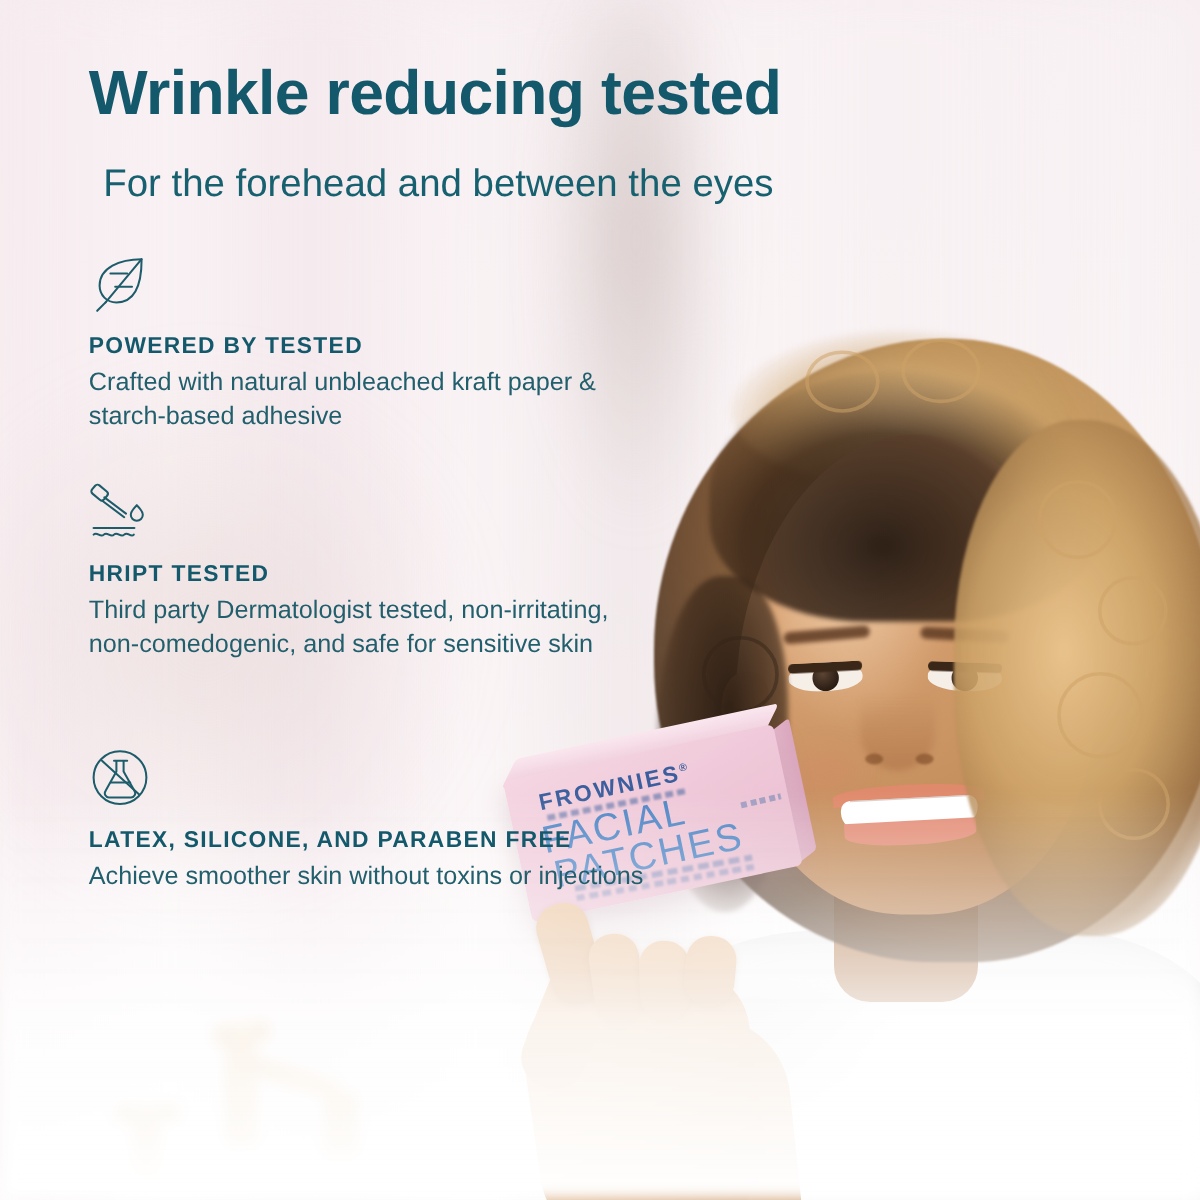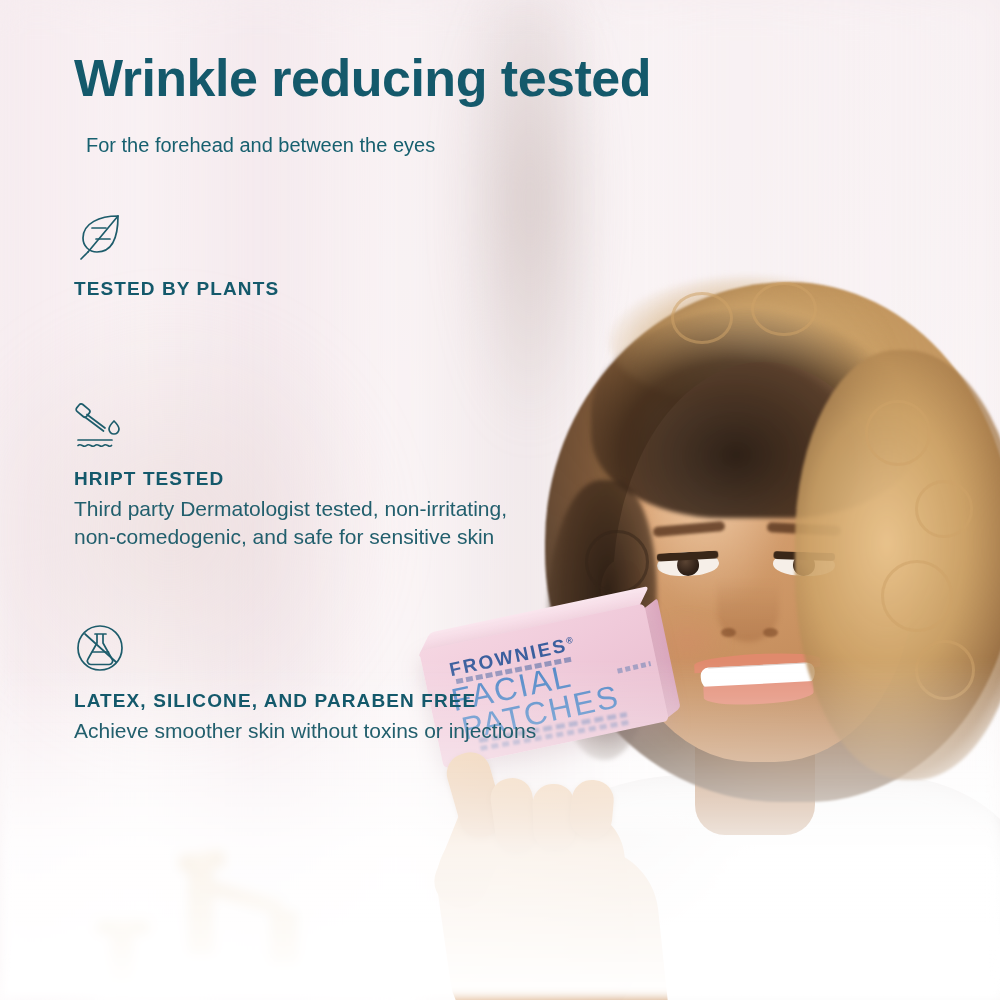--- a/index.html
+++ b/index.html
@@ -262,21 +262,21 @@
   }
 
   
   .headline{
     position:absolute;left:74px;top:50px;
     font-size:52px;font-weight:700;color:#14596b;letter-spacing:-.5px;
     line-height:1.08;
   }
   .subhead{
     position:absolute;left:86px;top:134px;
-    font-size:20px;font-weight:400;color:#17606f;
+    font-size:32px;font-weight:400;color:#17606f;
   }
 
   .feature{position:absolute;left:74px;width:470px;}
   .f1{top:210px;}
   .f2{top:400px;}
   .f3{top:622px;}
   .feat-icon{width:52px;height:52px;margin-bottom:14px;display:block;}
   .feat-title{
     font-size:19px;font-weight:700;color:#14596b;letter-spacing:1.1px;
     line-height:1.32;margin:0 0 4px 0;
@@ -392,21 +392,22 @@
   <div class="headline">Wrinkle reducing tested</div>
   <div class="subhead">For the forehead and between the eyes</div>
 
   <div class="feature f1">
     <svg class="feat-icon" viewBox="0 0 52 52" fill="none" stroke="#1d5c6b" stroke-width="1.7">
       <path d="M44 6C26 6 9 13 9 28c0 8 6 14 14 14 16 0 21-16 21-36z" stroke-linejoin="round"></path>
       <path d="M44 6 14 42" stroke-linecap="round"></path>
       <path d="M32 18H18M36 29H22" stroke-linecap="round"></path>
       <path d="M14 42 7 49" stroke-linecap="round"></path>
     </svg>
-    <p class="feat-title">TESTED BY PLANTS</p>
+    <p class="feat-title">POWERED BY TESTED</p>
+    <p class="feat-body">Crafted with natural unbleached kraft paper &amp; starch-based adhesive</p>
   </div>
 
   <div class="feature f3">
     <svg class="feat-icon" viewBox="0 0 52 52" fill="none" stroke="#1d5c6b" stroke-width="1.7">
       <circle cx="26" cy="26" r="22"></circle>
       <path d="M11 12 42 40" stroke-linecap="round"></path>
       <path d="M21 12h11" stroke-linecap="round"></path>
       <path d="M23 12v9L14 37a3.5 3.5 0 0 0 3 5.5h18A3.5 3.5 0 0 0 38 37l-9-16v-9" stroke-linejoin="round"></path>
       <path d="M18.5 30h16" stroke-linecap="round"></path>
     </svg>

